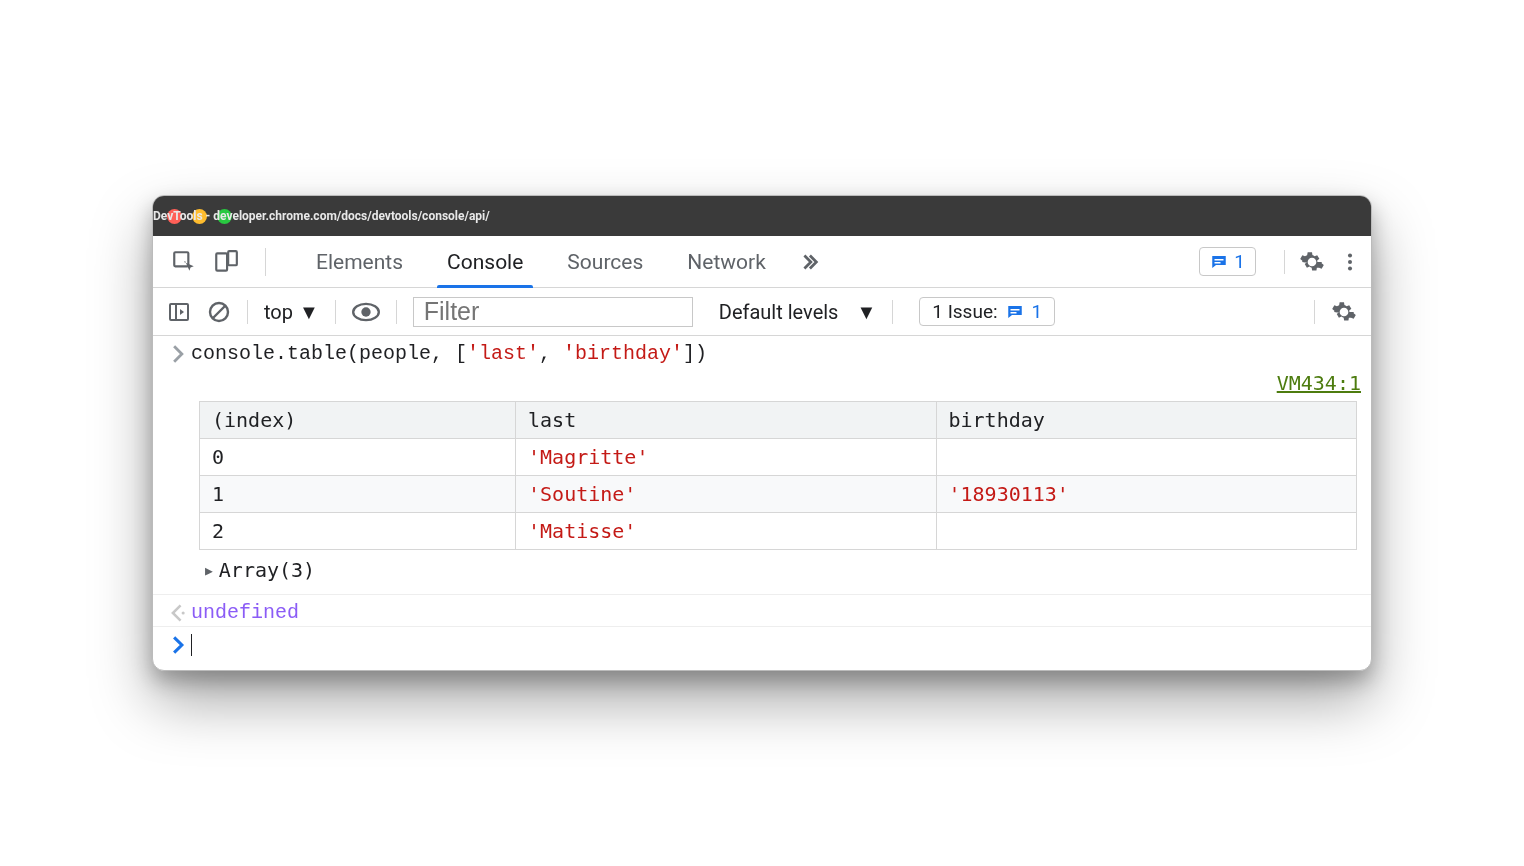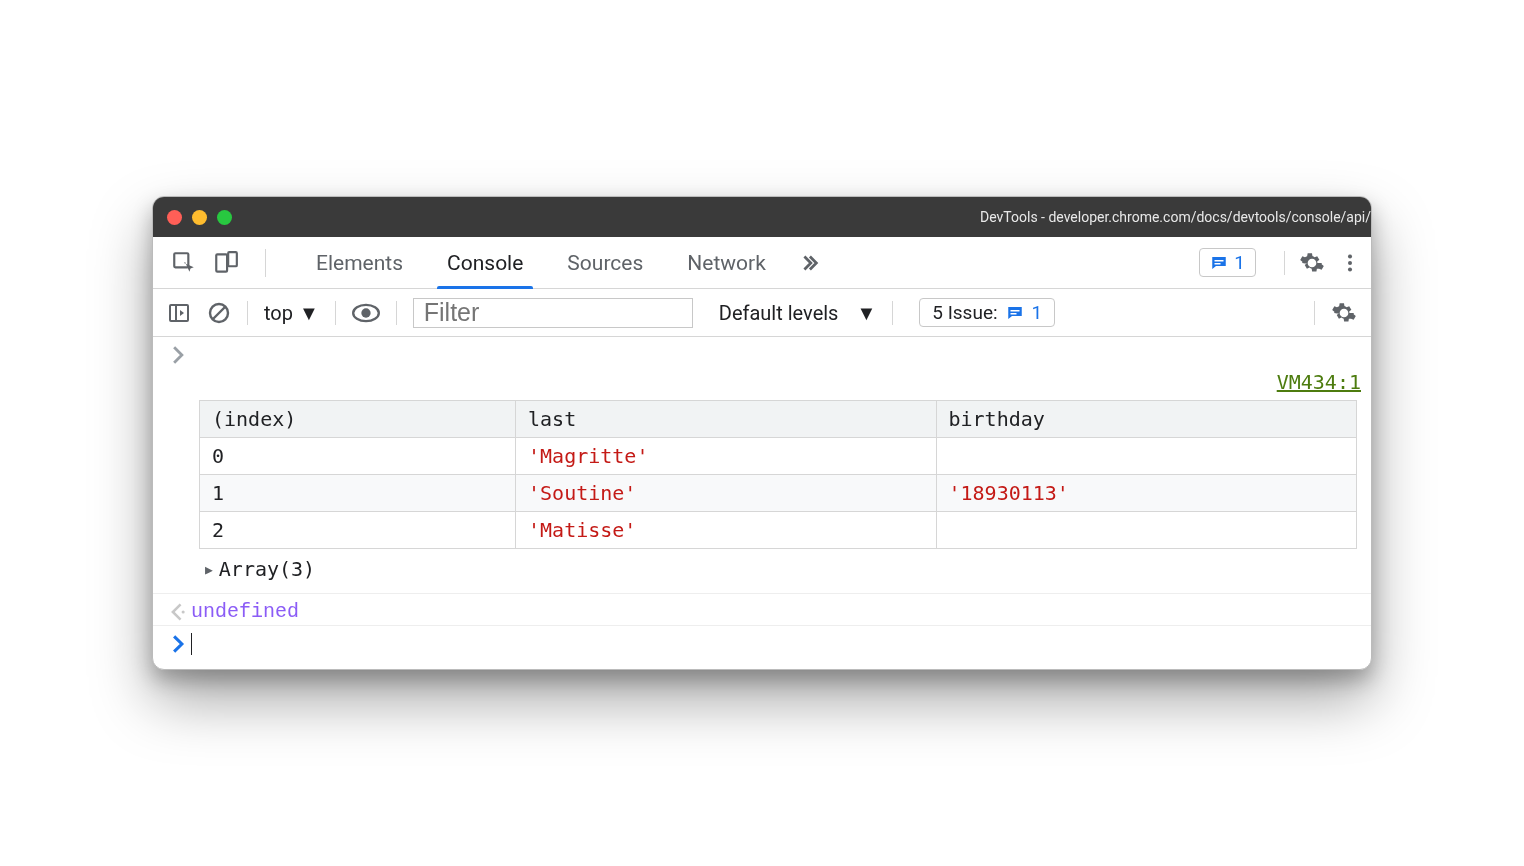--- a/index.html
+++ b/index.html
@@ -32,23 +32,23 @@
     display: flex;
     gap: 10px;
   }
   .dot { width: 15px; height: 15px; border-radius: 50%; }
   .dot.red { background: #ff5f57; }
   .dot.yellow { background: #febc2e; }
   .dot.green { background: #28c840; }
   .titlebar-title {
     position: absolute;
     left: 0; right: 0;
-    text-align: right;
-    font-size: 14px;
-    font-weight: 400;
+    text-align: left;
+    font-size: 12px;
+    font-weight: 700;
     pointer-events: none;
   }
   .tabbar {
     display: flex;
     align-items: center;
     height: 52px;
     border-bottom: 1px solid #d6d6d6;
     padding: 0 10px;
     gap: 0;
   }
@@ -322,21 +322,21 @@
         </svg>
     </span>
     <div class="sep"></div>
     <input class="filter-input" placeholder="Filter" style="">
     <div class="levels">
       <span>Default levels</span>
       <span>▼</span>
     </div>
     <div class="sep"></div>
     <div class="issues-pill">
-      <span>5 Issue:</span>
+      <span>1 Issue:</span>
       <span>
         <svg width="18" height="18" viewBox="0 0 24 24" fill="#1a73e8">
             <path d="M3 4h18v12H8l-5 4V4z"></path>
             <rect x="6" y="8" width="12" height="2" fill="#fff"></rect>
             <rect x="6" y="12" width="8" height="2" fill="#fff"></rect>
           </svg>
       </span>
       <span class="n">1</span>
     </div>
     <div class="sep rspace" style="margin-left:auto"></div>
@@ -347,20 +347,23 @@
     </span>
   </div>
 
   <div class="console">
 
     <div class="row no-border" style="padding-bottom:0">
       <div class="gutter">
         <svg width="14" height="18" viewBox="0 0 10 14" fill="none" stroke="#9aa0a6" stroke-width="2.2">
             <path d="M2 1 L8 7 L2 13"></path>
           </svg>
+      </div>
+      <div class="row-body">
+        <span class="code"><span>console.table(people, [</span><span class="str">'last'</span><span>, </span><span class="str">'birthday'</span><span>])</span></span>
       </div>
     </div>
 
     <div style="border-bottom:1px solid #eee; padding-bottom:4px; padding-left:32px;">
       <div class="vmlink">VM434:1</div>
 
       <table class="ctab">
         <thead>
           <tr>
             <th>(index)</th>

